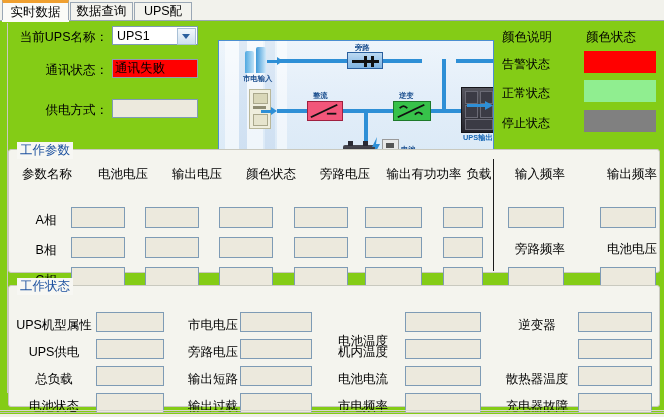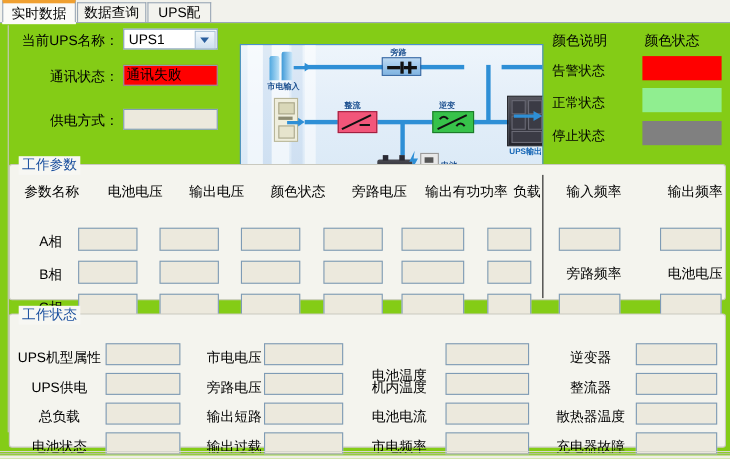--- a/index.html
+++ b/index.html
@@ -281,21 +281,20 @@
     <div class="cell" style="left:405px;top:291px;width:76px;height:20px;"></div>
     <div class="rowlbl" style="left:320px;top:323px;width:86px;">机内温度</div>
     <div class="cell" style="left:405px;top:318px;width:76px;height:20px;"></div>
     <div class="rowlbl" style="left:320px;top:350px;width:86px;">电池电流</div>
     <div class="cell" style="left:405px;top:345px;width:76px;height:20px;"></div>
     <div class="rowlbl" style="left:320px;top:377px;width:86px;">市电频率</div>
     <div class="cell" style="left:405px;top:372px;width:76px;height:20px;"></div>
 
     <div class="rowlbl" style="left:494px;top:296px;width:86px;">逆变器</div>
     <div class="cell" style="left:578px;top:291px;width:74px;height:20px;"></div>
-    <div class="rowlbl" style="left:494px;top:323px;width:86px;">整流器</div>
     <div class="cell" style="left:578px;top:318px;width:74px;height:20px;"></div>
     <div class="rowlbl" style="left:494px;top:350px;width:86px;">散热器温度</div>
     <div class="cell" style="left:578px;top:345px;width:74px;height:20px;"></div>
     <div class="rowlbl" style="left:494px;top:377px;width:86px;">充电器故障</div>
     <div class="cell" style="left:578px;top:372px;width:74px;height:20px;"></div>
 
     <div class="botline" style="top:389px;background:#d7d7cd;"></div>
     <div class="botline" style="top:391px;background:#bfbfb4;"></div>
     <div class="botline" style="top:393px;height:3px;background:#efeee6;"></div>
   </div>

